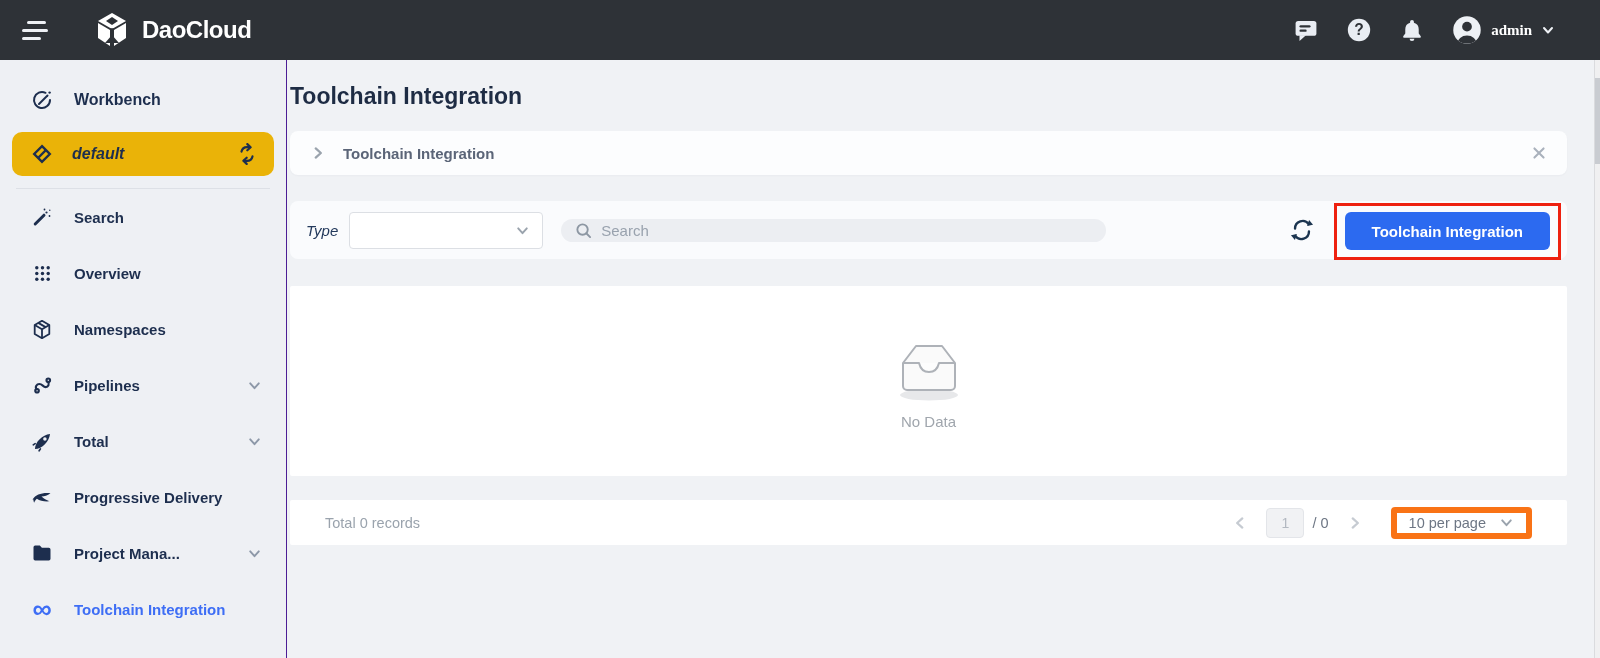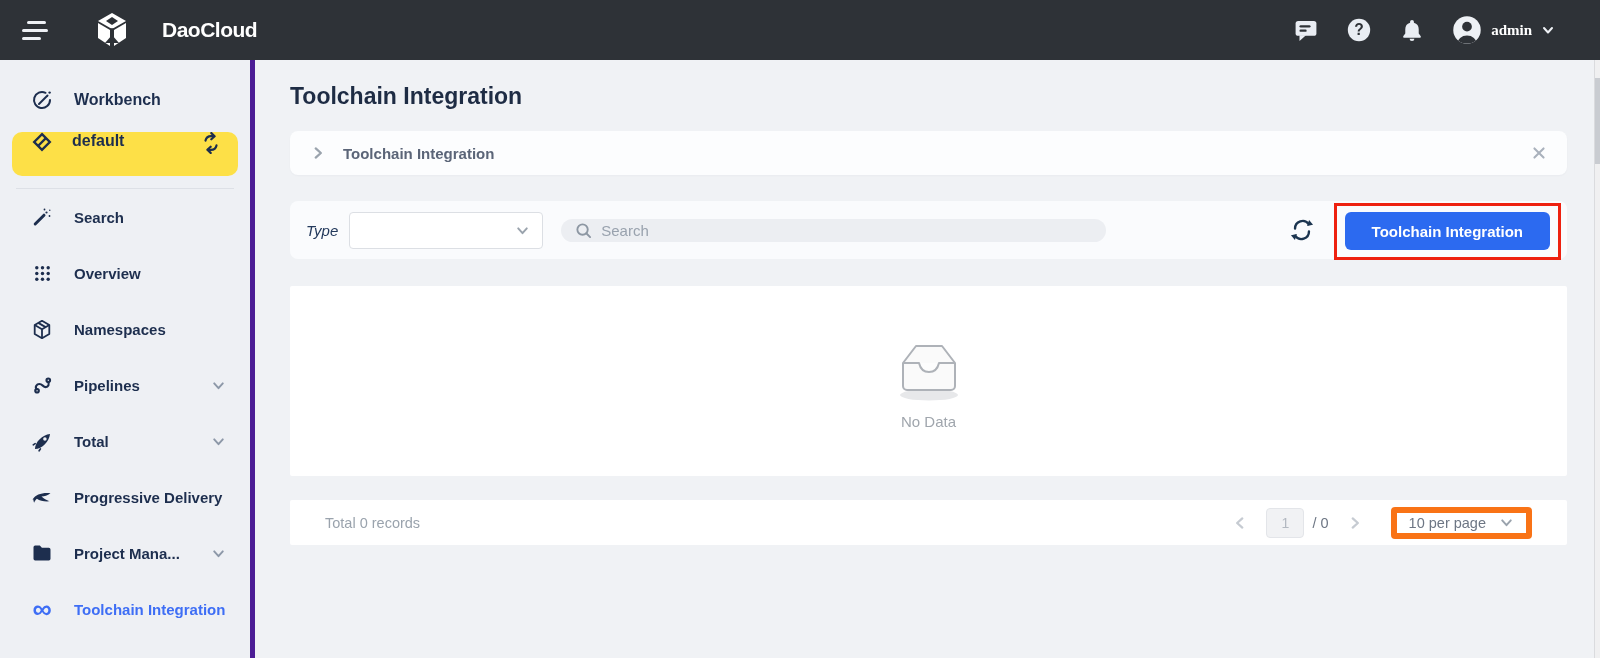--- a/index.html
+++ b/index.html
@@ -13,44 +13,44 @@
   .header {
     position:absolute; top:0; left:0; width:1600px; height:60px;
     background:#2e3237; display:flex; align-items:center; z-index:5;
   }
   .hamburger { margin-left:22px; width:28px; height:22px; display:flex; flex-direction:column; justify-content:center; gap:5px; cursor:pointer; }
   .hamburger i { display:block; height:3px; border-radius:2px; background:#eef1f5; }
   .hamburger i:nth-child(1){ width:19px; margin-left:5px;}
   .hamburger i:nth-child(2){ width:26px; }
   .hamburger i:nth-child(3){ width:19px; }
   .brand { display:flex; align-items:center; margin-left:42px; gap:10px; }
-  .brand-name { color:#fff; font-size:21px; font-weight:700; letter-spacing:-0.5px;margin-left:20px; }
+  .brand-name { color:#fff; font-size:24px; font-weight:700; letter-spacing:-0.5px; }
   .header-right { margin-left:auto; display:flex; align-items:center; gap:27px; padding-right:45px; }
   .hicon { width:26px; height:26px; display:flex; align-items:center; justify-content:center; cursor:pointer; }
   .user-menu { display:flex; align-items:center; gap:9px; cursor:pointer; }
   .user-name { color:#fff; font-size:15px; font-weight:600;font-family:Liberation Serif, serif; }
 
   
   .sidebar {
-    position:absolute; top:60px; left:0; bottom:0; width:255px;
-    background:#eef0f4; border-right:5px solid #4c1d95;
+    position:absolute; top:60px; left:0; bottom:0; width:287px;
+    background:#eef0f4; border-right:1px solid #4c1d95;
   }
   .side-item {
     height:56px; display:flex; align-items:center;
     padding:0 24px 0 30px; font-size:15px; font-weight:600;
     color:#1d2e4e; cursor:pointer;
   }
   .side-item.first { height:52px; margin-top:14px; font-size:16px; }
   .sicon { width:24px; display:flex; justify-content:center; margin-right:20px; flex:0 0 24px; color:#1d2e4e; }
   .slabel { flex:1; white-space:nowrap; overflow:hidden; }
   .chev { color:#8d98a8; display:flex; }
   .side-pill {
-    margin:6px 12px 0; height:44px; background:#fde047; border-radius:10px;
-    display:flex; padding:0 16px 0 18px;
-    font-size:16px; font-weight:700; color:#1d2e4e; cursor:pointer;
+    margin:6px 12px 0; height:44px; background:#eab308; border-radius:10px;
+    display:flex; align-items:center; padding:0 16px 0 18px;
+    font-size:16px; font-weight:700; color:#1d2e4e; cursor:pointer;font-style:italic;
   }
   .side-pill .sicon { margin-right:18px; }
   .side-divider { height:1px; background:#dde0e6; margin:12px 16px 0; }
   .side-item.active { color:#3e6ef5; }
   .side-item.active .sicon { color:#3e6ef5; }
   .infinity-glyph { font-size:27px; font-weight:700; line-height:20px; }
 
   
   .main { position:absolute; top:60px; left:255px; right:0; bottom:0; }
   .page-title { position:absolute; top:23px; left:35px; font-size:23px; font-weight:700; color:#1e2c44; }

